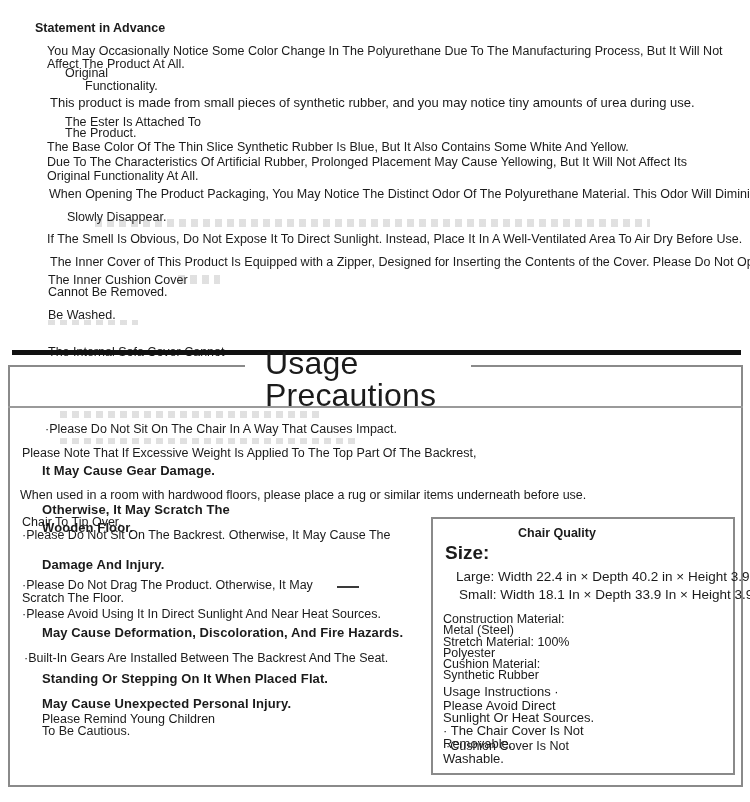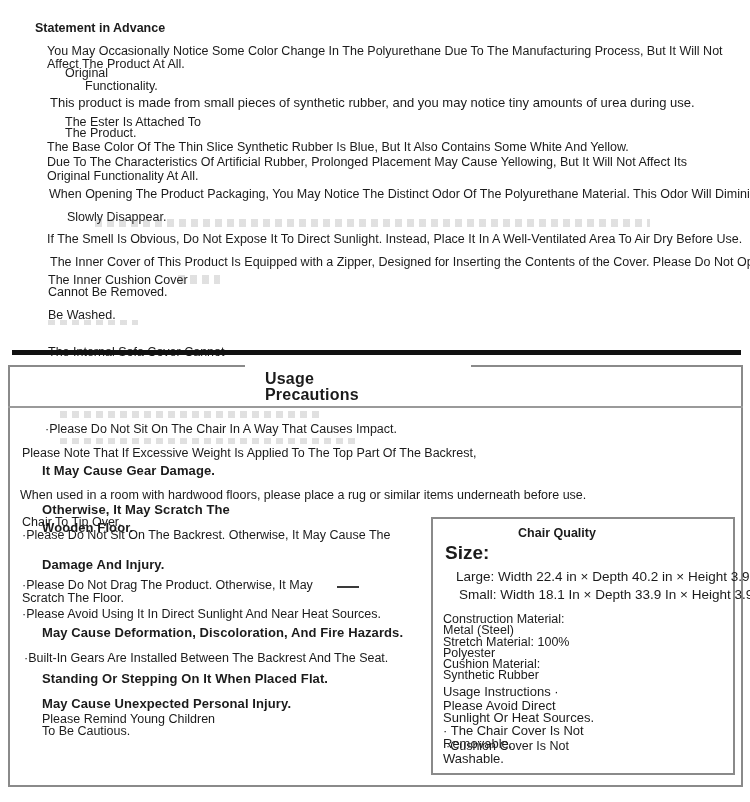--- a/index.html
+++ b/index.html
@@ -9,21 +9,21 @@
     font-family:"Liberation Sans", sans-serif;
     color:var(--text,#1b1b1b);
   }
   .t{position:absolute;white-space:nowrap;font-size:12.5px;line-height:1.05;color:var(--text,#1b1b1b);}
   .sb{font-weight:600;}
   .big{font-size:13px;font-weight:700;letter-spacing:.1px;}
   .divider{position:absolute;left:12px;top:350px;width:729px;height:5px;background:var(--divider,#111);}
   .outer-box{position:absolute;left:8px;top:365px;width:731px;height:418px;border:2px solid var(--box_border,#8a8a8a);}
   .title-rule{position:absolute;left:8px;top:406px;width:735px;height:2px;background:var(--rule_line,#9a9a9a);}
   .title-patch{position:absolute;left:245px;top:356px;width:226px;height:49px;background:#fff;}
-  .usage-title{position:absolute;left:265px;top:371px;font-size:16px;font-weight:700;line-height:1.0;letter-spacing:.2px;color:var(--text,#1b1b1b);}
+  .usage-title{position:absolute;left:265px;top:347px;font-size:32px;font-weight:400;line-height:1.0;letter-spacing:.2px;color:var(--text,#1b1b1b);}
   .inner-box{position:absolute;left:431px;top:517px;width:300px;height:254px;border:2px solid var(--box_border,#8a8a8a);background:#fff;}
   .cq-title{position:absolute;left:431px;top:527px;width:304px;text-align:center;font-weight:600;font-size:12.5px;}
   .size-h{font-size:19px;font-weight:600;}
   .size-line{font-size:13.5px;font-weight:500;}
   .ghost{position:absolute;opacity:.18;background:repeating-linear-gradient(90deg,#555 0 7px,transparent 7px 12px);}
   .dash{position:absolute;background:#3a3a3a;}
 </style>
 </head>
 <body>
 

